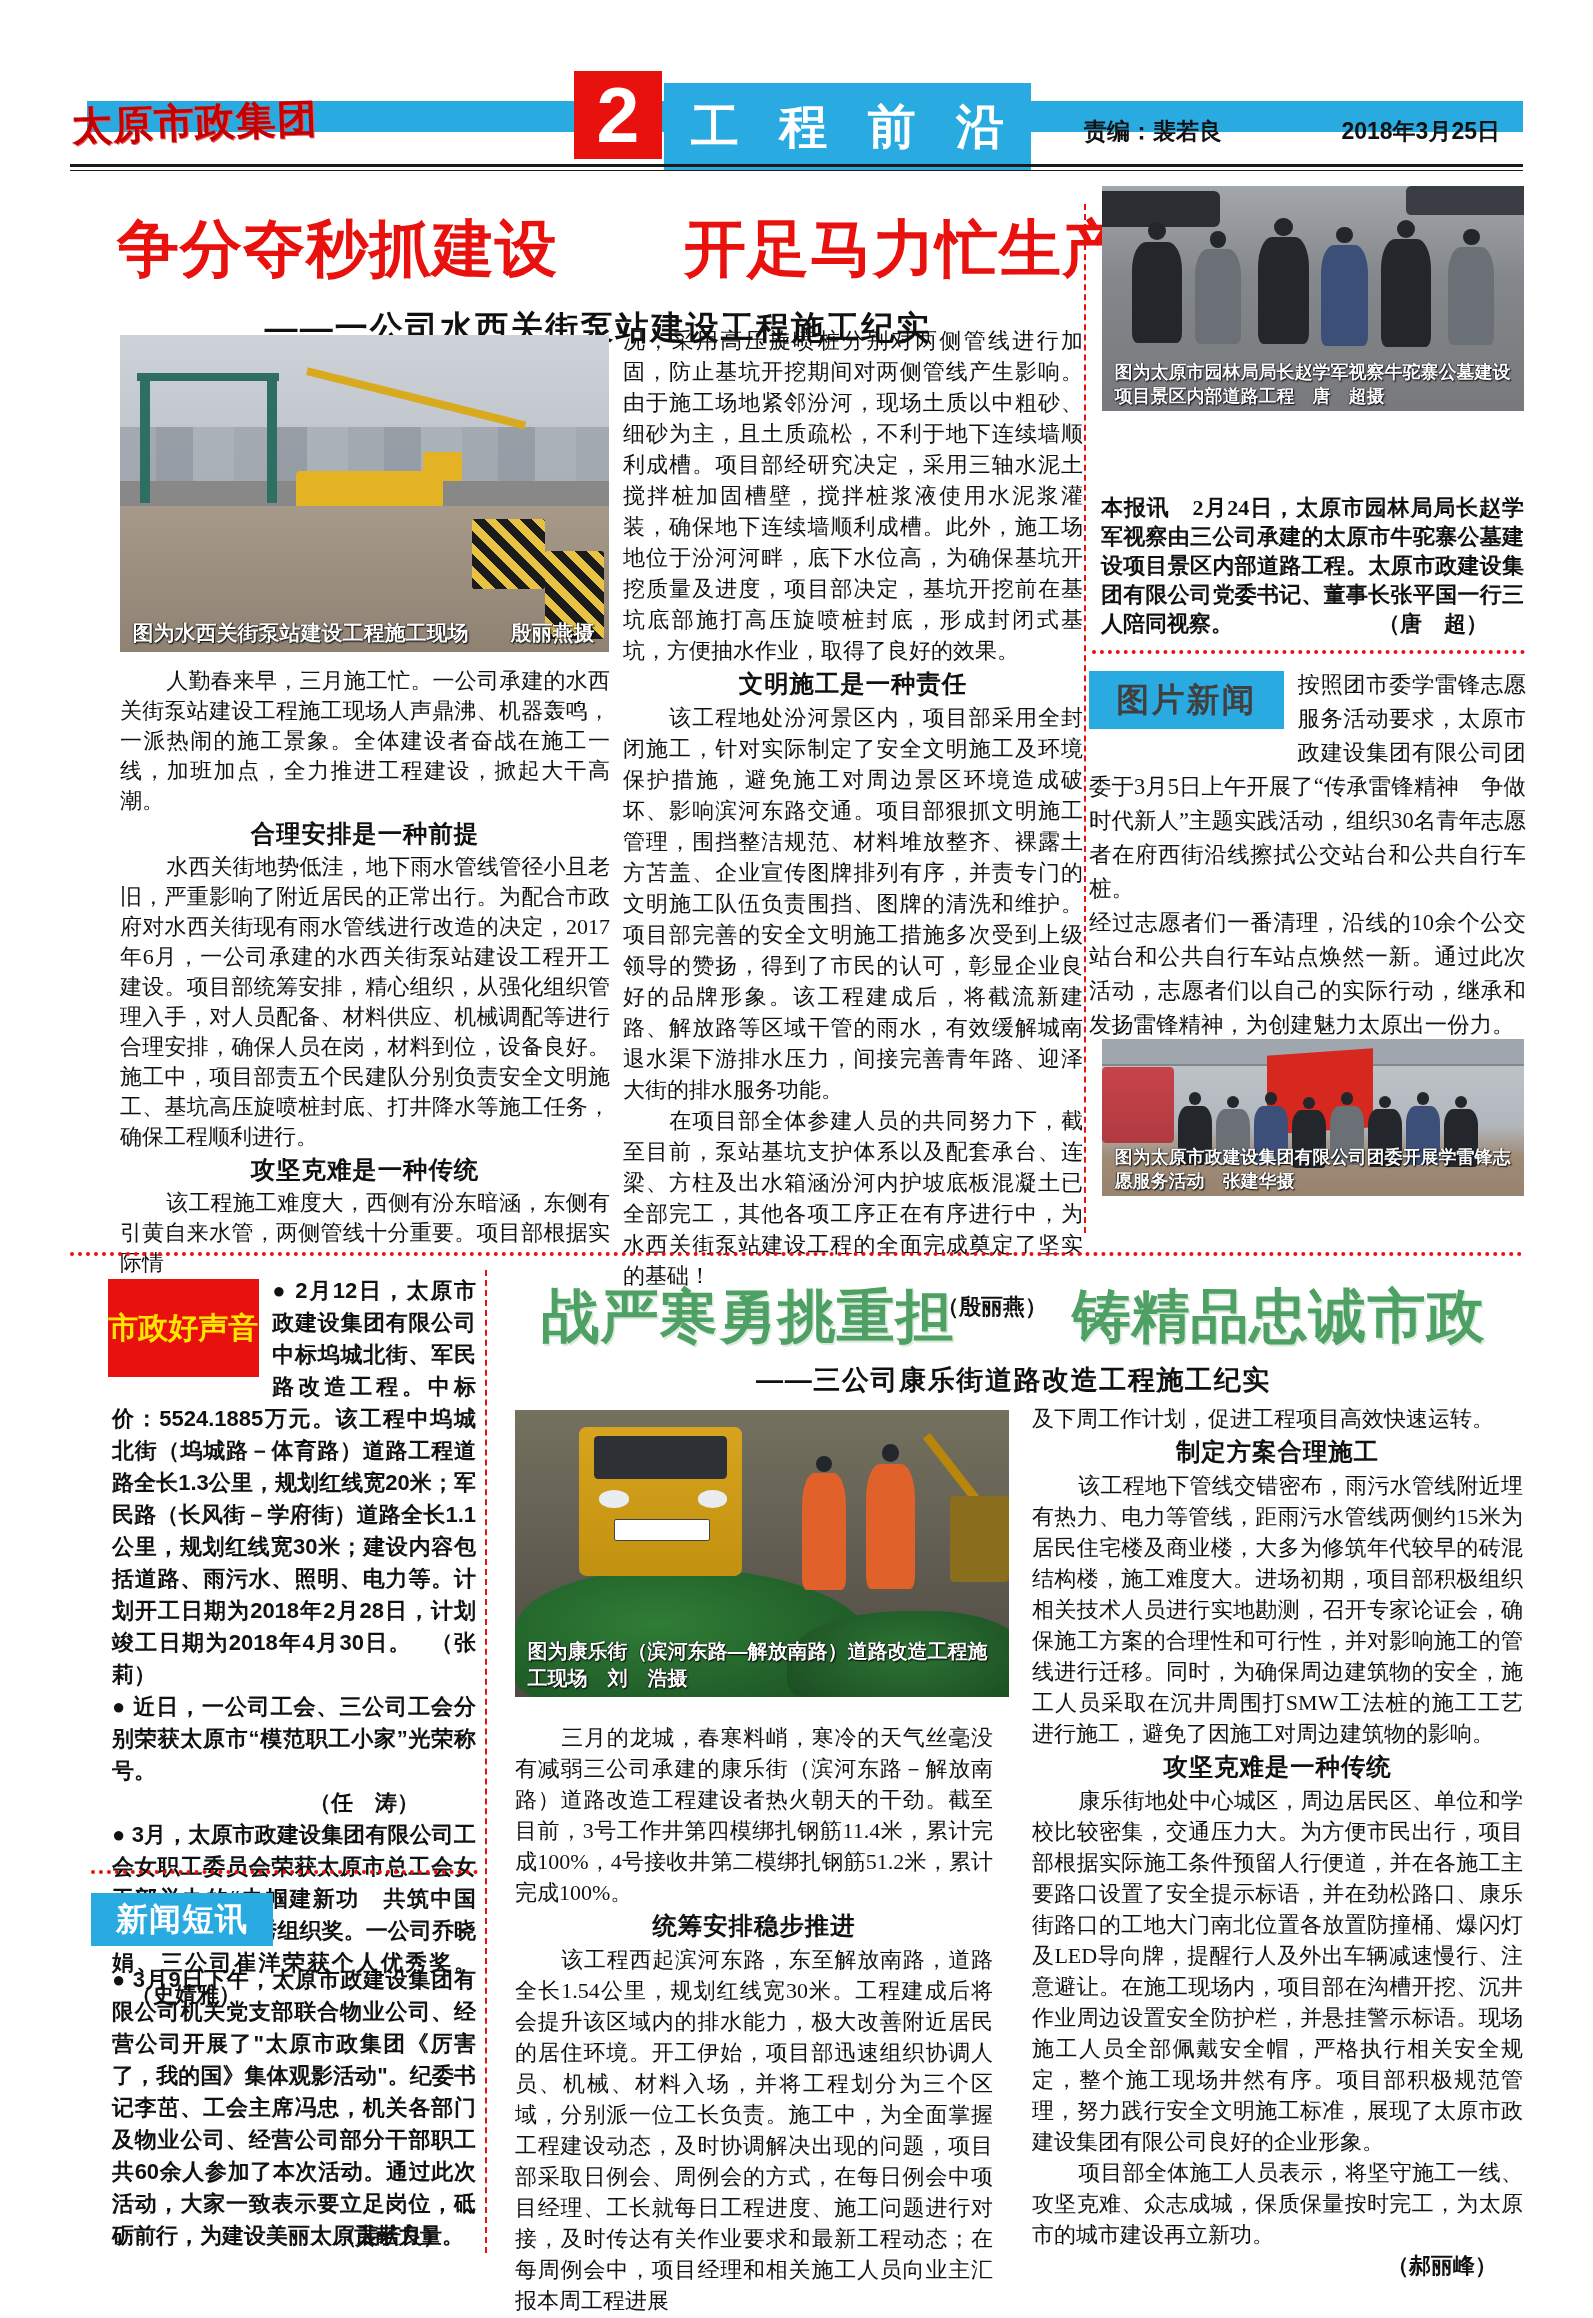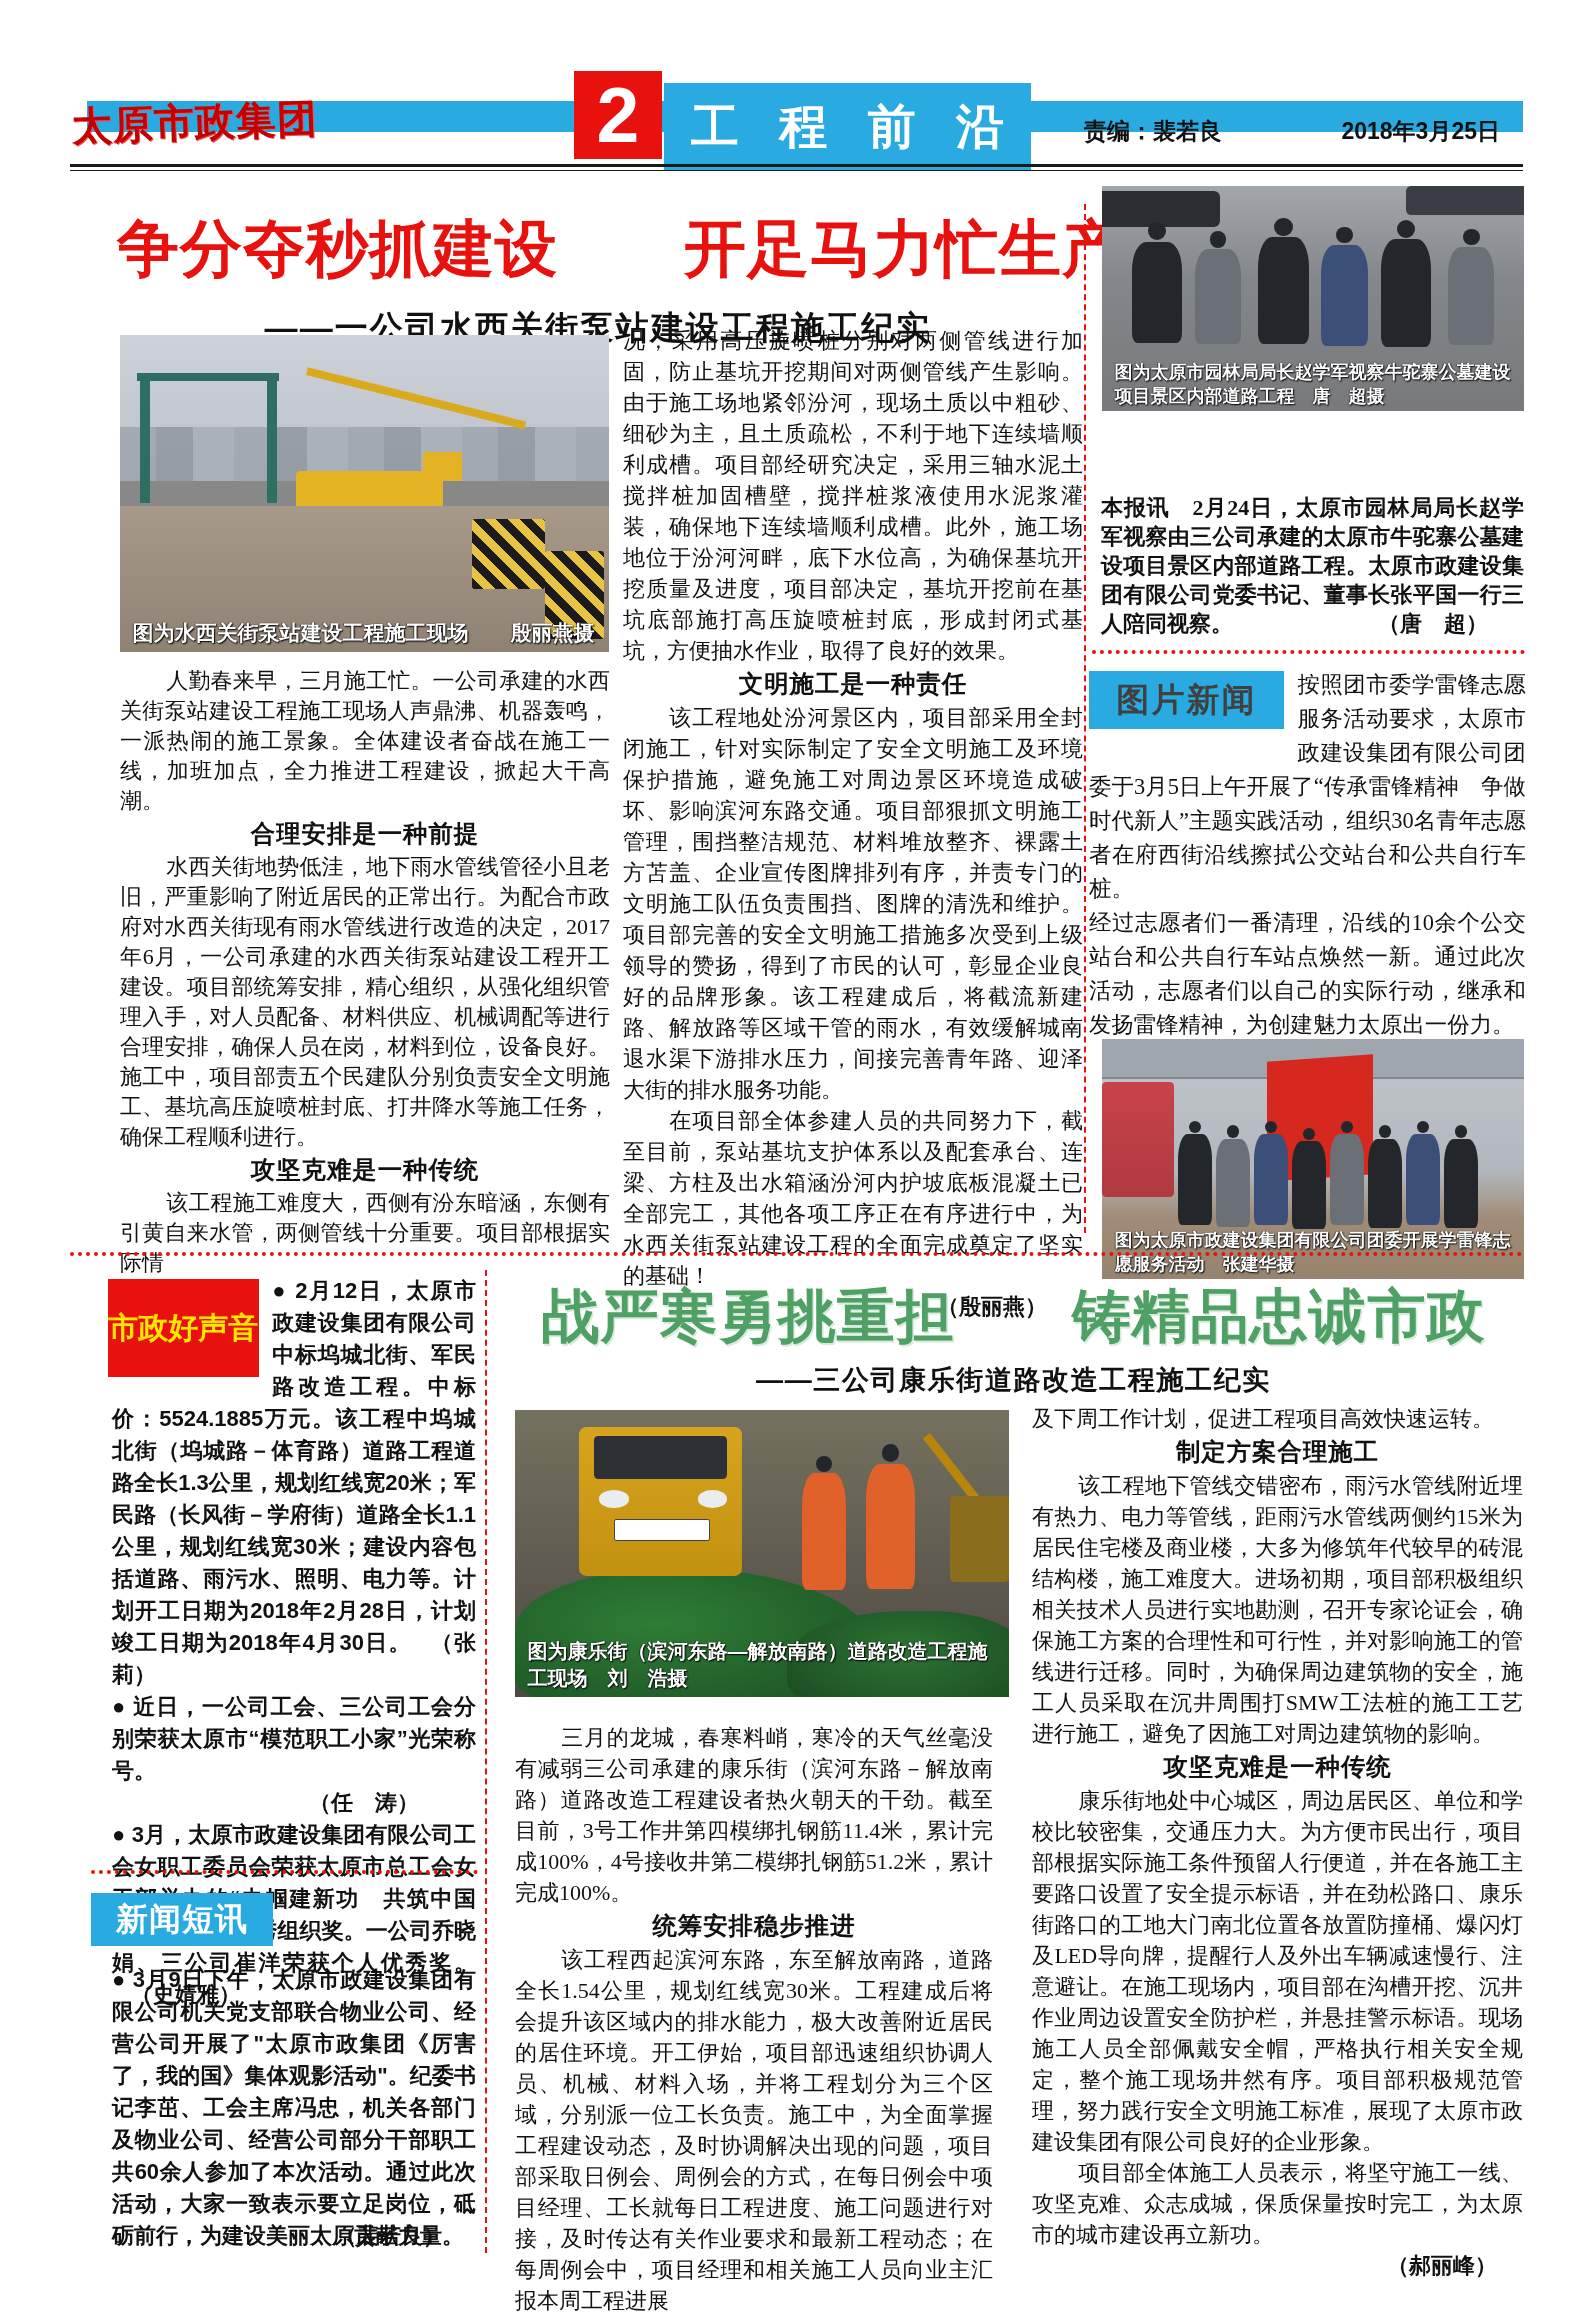--- a/index.html
+++ b/index.html
@@ -78,21 +78,21 @@
 
   
   .photo{overflow:hidden;background:#888;}
   .photo .caption{position:absolute;left:12.5px;right:6.2px;bottom:5.2px;color:#fff;
                   font-family:"Liberation Sans","DejaVu Sans",sans-serif;font-weight:bold;
                   text-shadow:1px 1px 1.6px #000,-0.5px -0.5px 1px #000;}
   #photo1{left:120px;top:335px;width:489px;height:317px;}
   #photo1 .caption{font-size:21px;}
   #photo2{left:1102px;top:186px;width:422px;height:225px;}
   #photo2 .caption{font-size:18px;bottom:3.1px;}
-  #photo3{left:1102px;top:1039px;width:422px;height:240px;}
+  #photo3{left:1102px;top:1039px;width:422px;height:157px;}
   #photo3 .caption{font-size:18px;bottom:3.1px;}
   #photo4{left:515px;top:1410px;width:494px;height:287px;}
   #photo4 .caption{font-size:20px;}
 
   .person{position:absolute;}
   .person .head{width:36%;padding-top:36%;border-radius:50%;background:#23262b;margin:0 auto;}
   .person .torso{width:100%;height:68%;border-radius:28% 28% 10% 10%;background:#23262b;margin-top:3%;}
   .person.vest .torso{background:#e0622a;}
   .person.blue .torso{background:#3c4f78;}
   .person.gray .torso{background:#6b6f76;}

